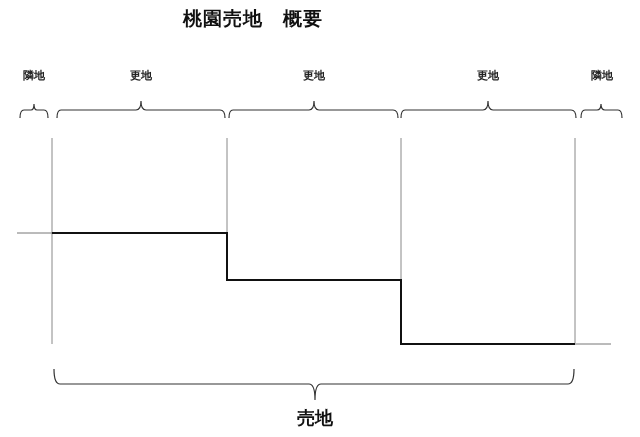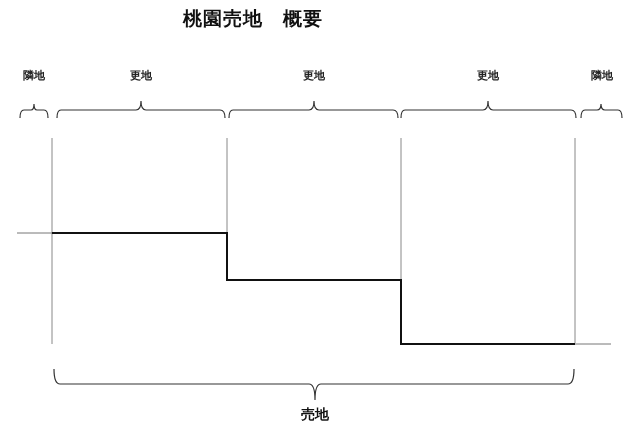--- a/index.html
+++ b/index.html
@@ -2,21 +2,21 @@
 <html><head>
   <meta charset="utf-8">
   <style>
     html, body { margin: 0; padding: 0; background: #ffffff; }
     body { width: 640px; height: 437px; position: relative; overflow: hidden;
            font-family: "DejaVu Sans", "Liberation Sans", sans-serif; }
     .title { position: absolute; left: 0; width: 506px; top: 6px; text-align: center;
              font-size: 19px; font-weight: bold; color: #111; letter-spacing: 1px; }
     .lbl { position: absolute; font-size: 11px; font-weight: bold; color: #222;
            text-align: right; transform: translateX(-50%); white-space: nowrap; }
-    .bottom-lbl { position: absolute; font-size: 14px; font-weight: bold; color: #111;
+    .bottom-lbl { position: absolute; font-size: 18px; font-weight: bold; color: #111;
                   text-align: left; transform: translateX(-50%); white-space: nowrap; }
     svg { position: absolute; left: 0; top: 0; }
   </style>
 </head>
 <body>
 
 <div class="title">桃園売地　概要</div>
 
 <div class="lbl" style="left:34px; top:68px;">隣地</div>
 <div class="lbl" style="left:141px; top:68px;">更地</div>

